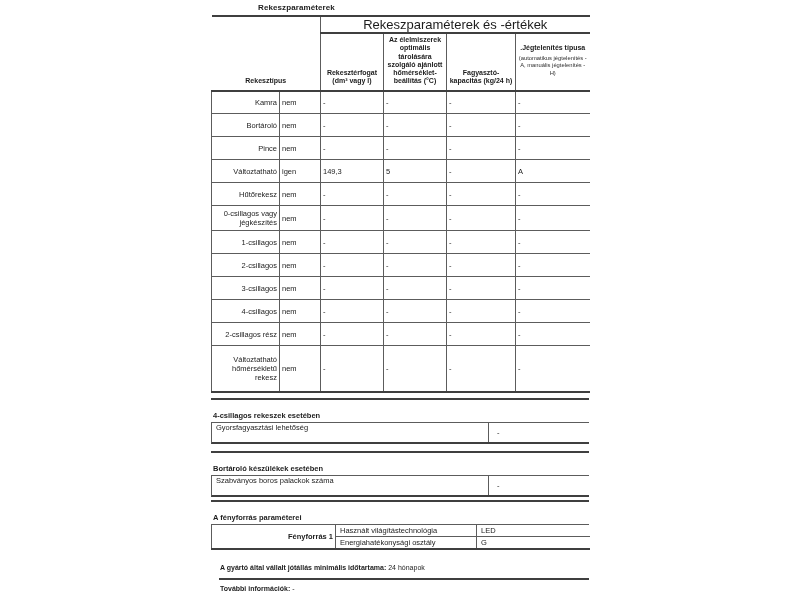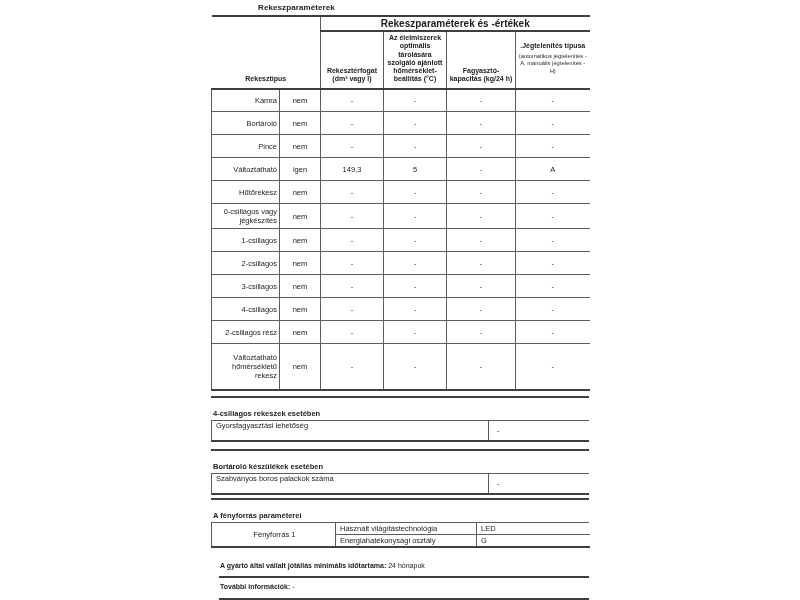--- a/index.html
+++ b/index.html
@@ -9,46 +9,46 @@
   }
   *{box-sizing:border-box;margin:0;padding:0;}
   html,body{width:800px;height:600px;background:#ffffff;overflow:hidden;}
   body{font-family:"Liberation Sans", sans-serif;color:var(--text);}
   .sheet{width:378px;margin:0 auto;padding-top:2px;}
   .page-title{font-size:8px;font-weight:bold;letter-spacing:0.1px;padding:1px 0 3px 0;margin-left:47px;}
 
   
   table.main{width:378px;border-collapse:collapse;table-layout:fixed;border-top:2px solid var(--thick);font-size:7.5px;}
   table.main td{vertical-align:middle;}
-  .h-span{font-weight:bold;text-align:center;border-left:1px solid var(--thin);border-bottom:2px solid var(--thick);height:15px;font-size:10px;}
+  .h-span{font-weight:normal;text-align:center;border-left:1px solid var(--thin);border-bottom:2px solid var(--thick);height:15px;font-size:13px;}
   .h-empty{border:none;}
   tr.colhead td{border-bottom:2px solid var(--thick);font-weight:bold;text-align:center;vertical-align:bottom;padding:2px 2px 4px 2px;line-height:1.18;height:57px;font-size:7px;}
   tr.colhead td.bl{border-left:1px solid var(--thin);}
   td.h-defrost{vertical-align:middle !important;}
   .defrost-note{display:block;font-weight:normal;font-size:5.8px;line-height:1.3;margin-top:2px;color:#2e2e2e;}
   table.main tbody td{border-bottom:1px solid var(--thin);border-left:1px solid var(--thin);padding:2px 2px;line-height:1.2;}
   table.main tbody td.lbl{text-align:right;padding-left:4px;}
-  table.main tbody td.ctr{text-align:center;}
+  table.main tbody td.ctr{text-align:left;}
   table.main tbody tr{height:23px;}
   table.main tbody tr.r2{height:25px;}
   table.main tbody tr.r3{height:46px;}
   table.main tbody tr.last td{border-bottom:2px solid var(--thick);}
 
   
   .section{margin-top:5px;}
   .section-h{font-size:7.5px;font-weight:bold;border-top:2px solid var(--thick);border-bottom:1px solid var(--thin);padding:11px 0 2px 2px;}
   .sec-row{display:flex;align-items:flex-start;min-height:21px;border-left:1px solid var(--thin);border-bottom:2px solid var(--thick);font-size:7.5px;}
   .sec-row .lbl{flex:0 0 276px;padding-left:4px;}
   .sec-row .val{flex:1 1 auto;align-self:stretch;display:flex;align-items:center;border-left:1px solid var(--thin);padding-left:8px;}
 
   
   table.light{width:378px;border-collapse:collapse;table-layout:fixed;font-size:7.5px;}
   table.light td{border-left:1px solid var(--thin);border-bottom:1px solid var(--thin);height:11px;padding:1px 2px 1px 4px;vertical-align:middle;}
   table.light tr.lastl td{border-bottom:2px solid var(--thick);}
-  td.lt-source{text-align:center;border-bottom:2px solid var(--thick) !important;}
+  td.lt-source{text-align:right;border-bottom:2px solid var(--thick) !important;font-weight:bold;}
   td.lt-val{padding-left:5px;}
 
   
   .para{margin:11px 0 0 8px;font-size:7px;font-weight:bold;line-height:1.5;border-bottom:2px solid var(--thick);padding:2px 0 5px 1px;}
   .para.tight{margin-top:2px;}
   .para .normal{font-weight:normal;}
   a.link{color:#2b6cb3;text-decoration:underline;font-weight:normal;}
 </style>
 </head>
 <body>

